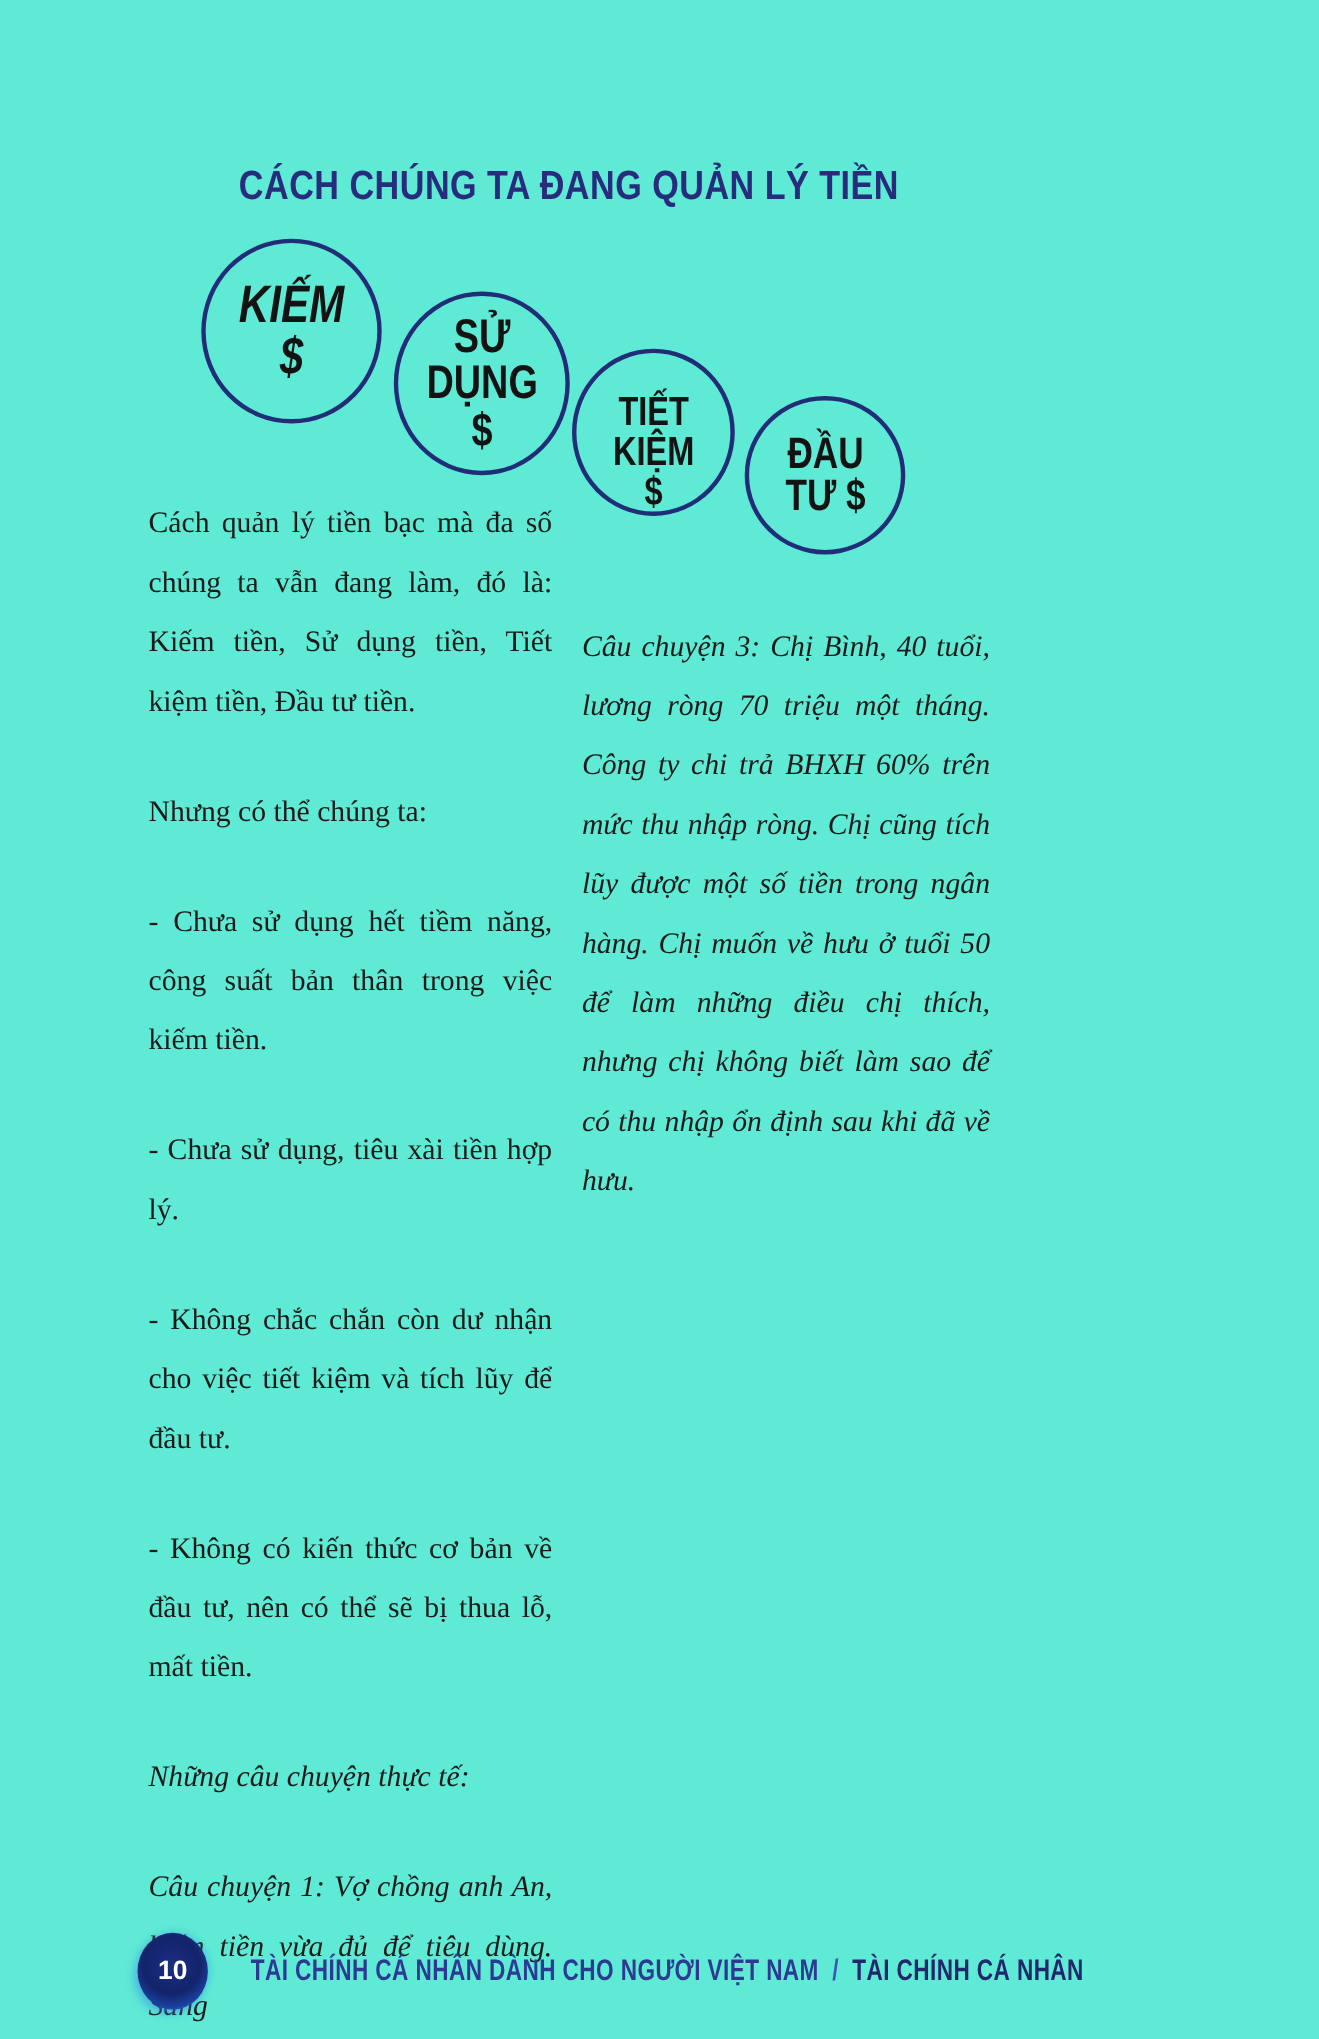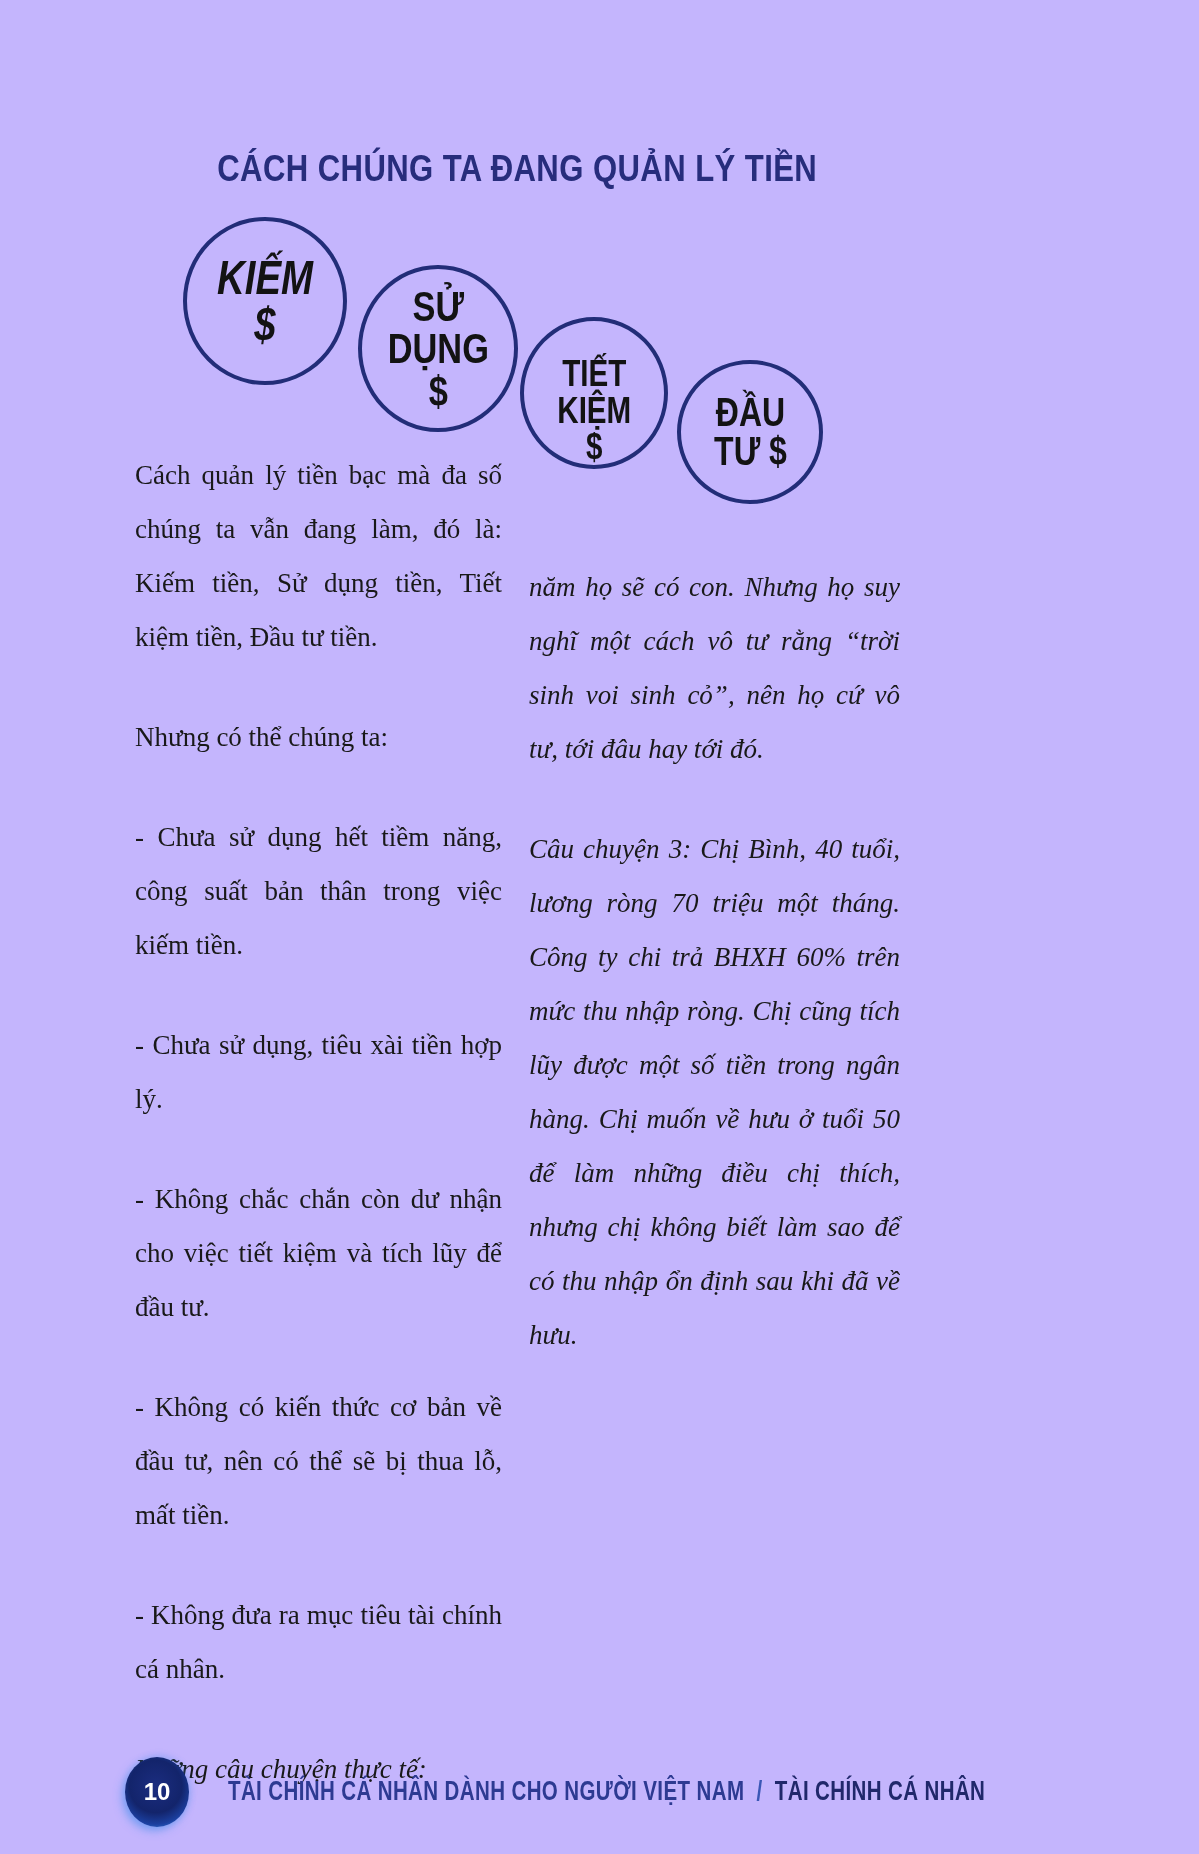--- a/index.html
+++ b/index.html
@@ -1,18 +1,18 @@
 <!DOCTYPE html>
 <html lang="vi"><head>
 <meta charset="utf-8">
 <style>
   html,body{margin:0;padding:0;background:#ffffff;}
   .page{
     position:relative;width:1199px;height:1854px;margin:0 auto;
-    background:#c4b5fd;overflow:hidden;
+    background:#5eead4;overflow:hidden;
     font-family:"Liberation Serif","DejaVu Serif",serif;color:#1a1a1a;
   }
   
   .title-wrap{position:absolute;left:0;top:150px;width:1035px;text-align:center;}
   .title-inner{
     display:inline-block;
     font-family:"Liberation Sans","DejaVu Sans",sans-serif;
     font-weight:bold;font-size:37px;line-height:1;
     color:#272d7c;letter-spacing:.5px;
     transform:scaleX(.84);transform-origin:50% 50%;
@@ -106,27 +106,25 @@
     </div>
   </div>
 
   <div class="col col-left">
     <p class="para">Cách quản lý tiền bạc mà đa số chúng ta vẫn đang làm, đó là: Kiếm tiền, Sử dụng tiền, Tiết kiệm tiền, Đầu tư tiền.</p>
     <p class="para">Nhưng có thể chúng ta:</p>
     <p class="para">- Chưa sử dụng hết tiềm năng, công suất bản thân trong việc kiếm tiền.</p>
     <p class="para">- Chưa sử dụng, tiêu xài tiền hợp lý.</p>
     <p class="para">- Không chắc chắn còn dư nhận cho việc tiết kiệm và tích lũy để đầu tư.</p>
     <p class="para">- Không có kiến thức cơ bản về đầu tư, nên có thể sẽ bị thua lỗ, mất tiền.</p>
-    <p class="para">- Không đưa ra mục tiêu tài chính cá nhân.</p>
     <p class="para italic">Những câu chuyện thực tế:</p>
     <p class="para italic">Câu chuyện 1: Vợ chồng anh An, kiếm tiền vừa đủ để tiêu dùng. Sang</p>
   </div>
 
   <div class="col col-right">
-    <p class="para italic">năm họ sẽ có con. Nhưng họ suy nghĩ một cách vô tư rằng “trời sinh voi sinh cỏ”, nên họ cứ vô tư, tới đâu hay tới đó.</p>
     <p class="para italic">Câu chuyện 3: Chị Bình, 40 tuổi, lương ròng 70 triệu một tháng. Công ty chi trả BHXH 60% trên mức thu nhập ròng. Chị cũng tích lũy được một số tiền trong ngân hàng. Chị muốn về hưu ở tuổi 50 để làm những điều chị thích, nhưng chị không biết làm sao để có thu nhập ổn định sau khi đã về hưu.</p>
   </div>
 
   <div class="footer-badge">
     <span>10</span>
   </div>
   <div class="footer-text">
     <span class="book">TÀI CHÍNH CÁ NHÂN DÀNH CHO NGƯỜI VIỆT NAM</span><span class="sep">/</span><span class="chapter">TÀI CHÍNH CÁ NHÂN</span>
   </div>
 

